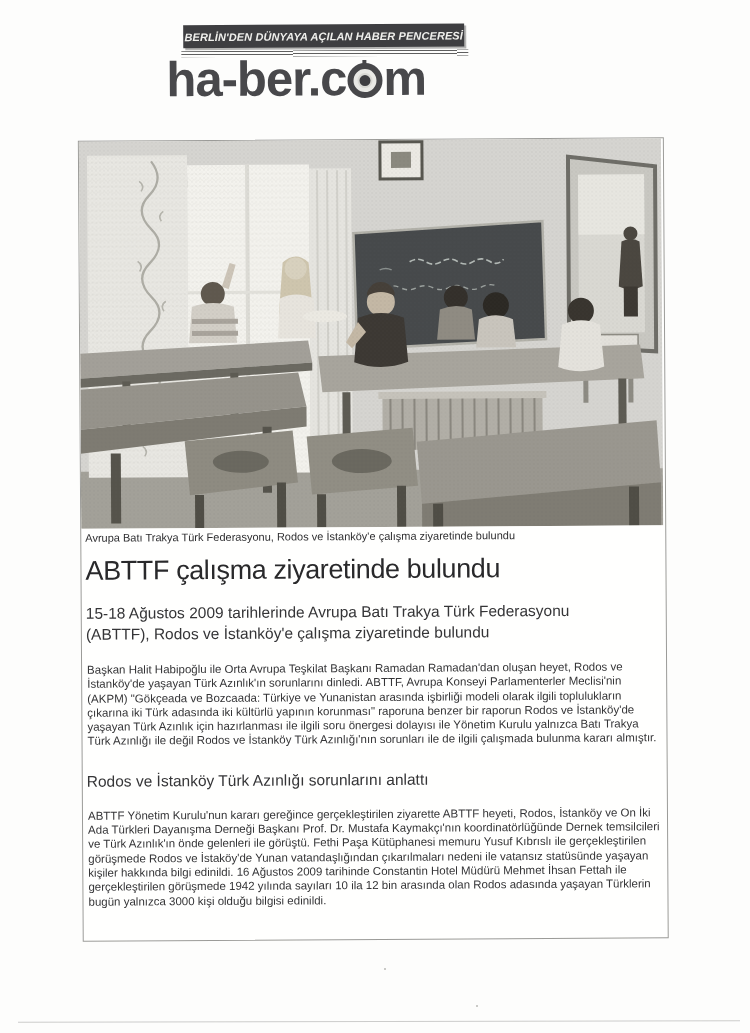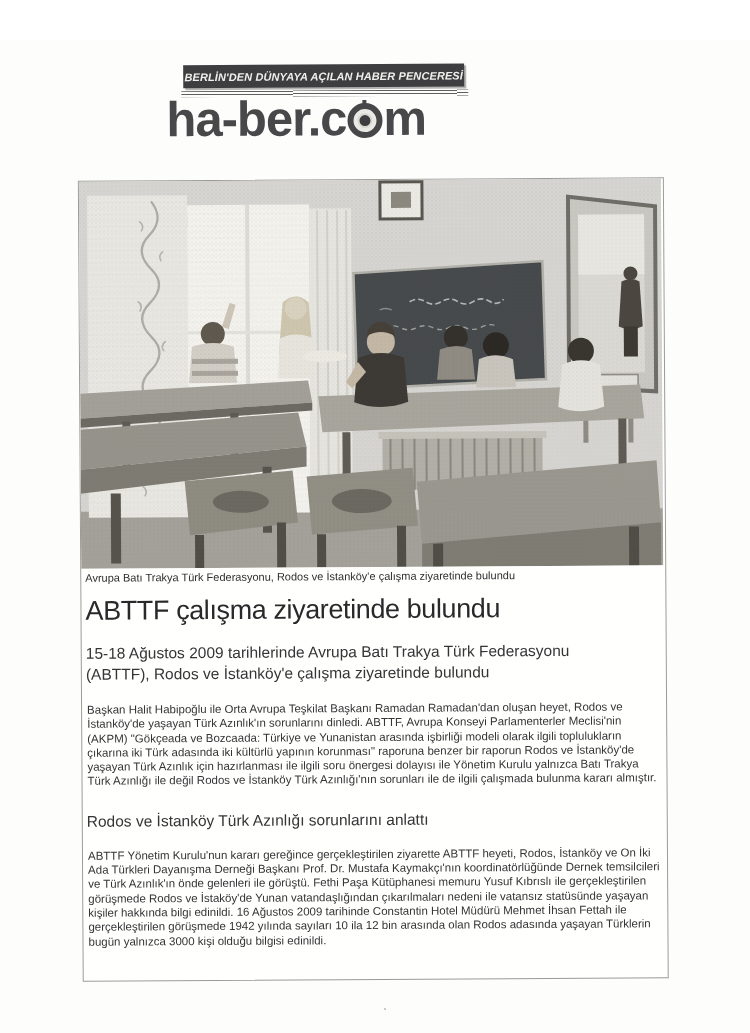--- a/index.html
+++ b/index.html
@@ -1,18 +1,18 @@
 <!DOCTYPE html>
 <html><head>
 <meta charset="utf-8">
 <style>
   html,body{margin:0;padding:0;}
   body{width:750px;height:1033px;background:#ffffff;position:relative;overflow:hidden;
        font-family:"Liberation Sans", sans-serif;}
-  .page{position:absolute;inset:0;background:#fdfdfc;margin-top:40px;}
+  .page{position:absolute;inset:0;background:#fdfdfc;}
   .tilt{position:absolute;inset:0;transform:rotate(-0.35deg);transform-origin:50% 0;}
 
   
   .banner{position:absolute;left:183px;top:24px;width:281px;height:23px;background:#3e3e41;
           color:#efefec;font-size:11px;font-weight:700;font-style:italic;
           display:flex;align-items:center;justify-content:center;letter-spacing:0.1px;
           white-space:nowrap;box-shadow:2px 2px 0 rgba(90,90,90,.45);}
   .banner-stripes{position:absolute;left:181px;top:50px;width:287px;height:6px;
           background:repeating-linear-gradient(#5f5f5f 0 1px,transparent 1px 3px);}
   .logo{position:absolute;left:166px;top:50px;font-size:49px;font-weight:700;color:#48484b;

